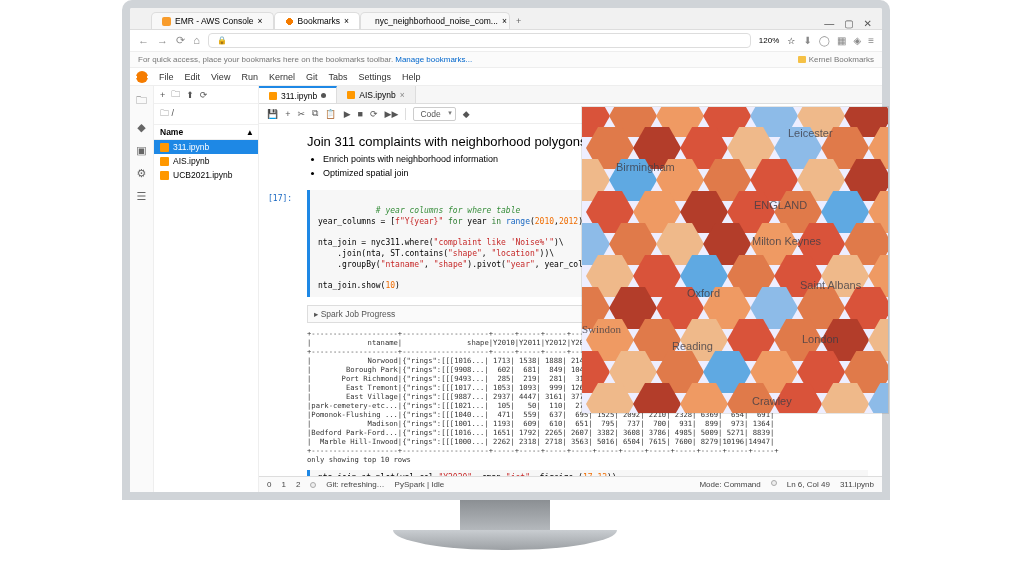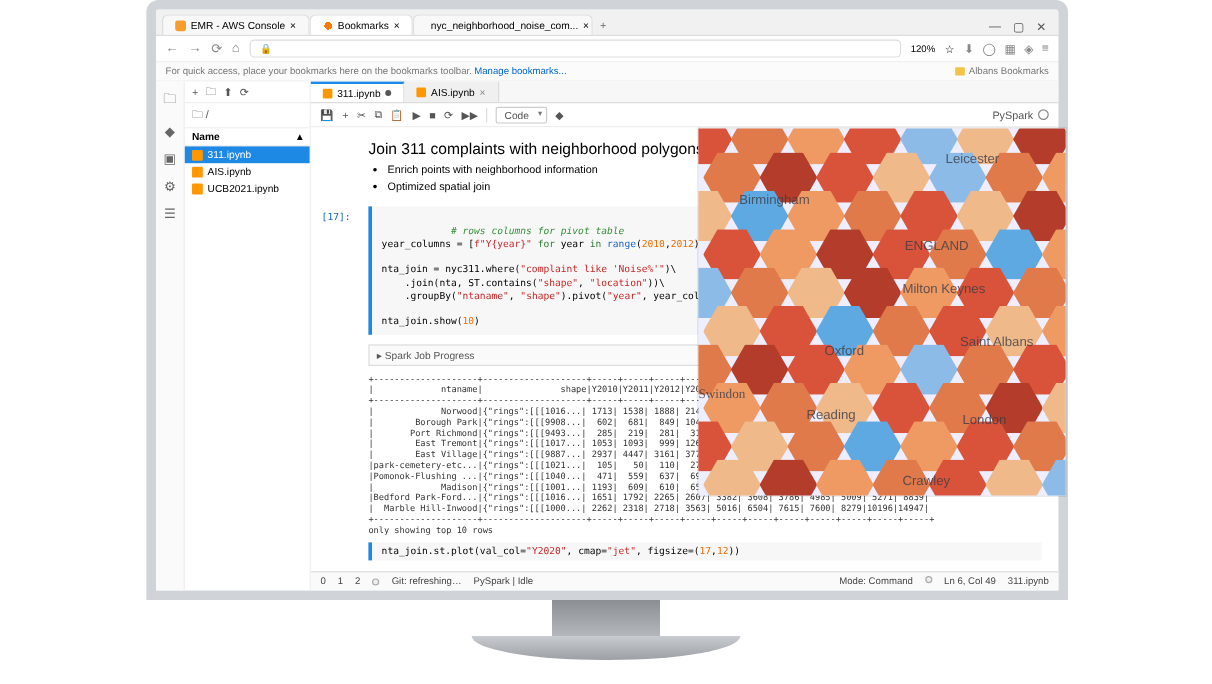--- a/index.html
+++ b/index.html
@@ -2,21 +2,21 @@
 <html><head>
 <meta charset="utf-8">
 <style>
   * { box-sizing: border-box; margin: 0; padding: 0; }
   body { font-family: -apple-system, "Segoe UI", Arial, sans-serif; background: #fff; width: 1010px; height: 570px; overflow: hidden; position: relative; }
   .monitor { position: absolute; left: 122px; top: 0; width: 768px; height: 500px; border: 8px solid #d0d4d8; border-radius: 10px 10px 0 0; background: #fafafa; overflow: hidden; font-size: 9px; }
   .monitor-stand { position: absolute; left: 393px; top: 500px; width: 224px; height: 50px; }
   .stand-neck { width: 90px; height: 30px; margin: 0 auto; background: linear-gradient(#8b8f93,#b4b8bc); }
   .stand-base { width: 224px; height: 20px; background: linear-gradient(#c9cdd1,#9ca0a4); border-radius: 0 0 110px 110px / 0 0 20px 20px; }
   
-  .tabbar { height: 22px; background: #f1f1f1; display: flex; align-items: flex-end; padding-left: 5px; gap: 0; border-bottom: 1px solid #ddd; }
+  .tabbar { height: 22px; background: #f1f1f1; display: flex; align-items: flex-end; padding-left: 21px; gap: 0; border-bottom: 1px solid #ddd; }
   .btab { display: flex; align-items: center; gap: 4px; padding: 3px 10px; font-size: 8.5px; border: 1px solid #ddd; border-bottom: none; border-radius: 5px 5px 0 0; background: #f8f8f8; max-width: 150px; overflow: hidden; white-space: nowrap; }
   .btab.active { background: #fff; }
   .btab .favicon { width: 9px; height: 9px; }
   .wincontrols { margin-left: auto; display: flex; gap: 10px; padding-right: 10px; font-size: 10px; color: #555; }
   .urlbar-row { height: 22px; background: #fff; display: flex; align-items: center; gap: 8px; padding: 0 8px; border-bottom: 1px solid #eee; }
   .nav-icons { display: flex; gap: 8px; color: #888; font-size: 11px; }
   .urlbox { flex: 1; border: 1px solid #ddd; border-radius: 4px; padding: 2px 8px; font-size: 8px; color: #555; display: flex; align-items: center; gap: 4px; overflow: hidden; white-space: nowrap; }
   .url-icons { display: flex; gap: 7px; color: #888; font-size: 10px; }
   .bm-row { height: 16px; background: #fbfbfb; border-bottom: 1px solid #eee; font-size: 8px; color: #777; padding: 2px 8px; display: flex; align-items: center; }
   .bm-row a { color: #06c; margin-left: 2px; }
@@ -112,25 +112,37 @@
       <span>◈</span>
       <span>≡</span>
     </div>
   </div>
 
   <div class="bm-row">
     <span>For quick access, place your bookmarks here on the bookmarks toolbar.</span>
     <a>Manage bookmarks...</a>
     <span class="bm-right">
         <span class="foldericon"></span>
-        <span>Albans Bookmarks</span>
+        <span>Kernel Bookmarks</span>
       </span>
   </div>
 
   <div class="jlab">
+    <div class="jmenu">
+      <span class="jlogo"></span>
+      <span>File</span>
+      <span>Edit</span>
+      <span>View</span>
+      <span>Run</span>
+      <span>Kernel</span>
+      <span>Git</span>
+      <span>Tabs</span>
+      <span>Settings</span>
+      <span>Help</span>
+    </div>
 
     <div class="jbody">
       <div class="actbar">
         <span>🗀</span>
         <span>◆</span>
         <span>▣</span>
         <span>⚙</span>
         <span>☰</span>
       </div>
 
@@ -195,21 +207,21 @@
         <div class="nbview">
           <div class="mdcell">
             <h2>Join 311 complaints with neighborhood polygons</h2>
             <ul>
               <li>Enrich points with neighborhood information</li>
               <li>Optimized spatial join</li>
             </ul>
           </div>
 
           <div class="codecell">
-            <div class="prompt">[17]:</div><span class="cm"># rows columns for pivot table</span>
+            <div class="prompt">[17]:</div><span class="cm"># year columns for where table</span>
 <span>year_columns = [</span><span class="st">f"Y{year}"</span><span class="gr"> for </span><span>year </span><span class="gr">in </span><span class="bl">range</span><span>(</span><span class="or">2010</span><span>,</span><span class="or">2012</span><span>)]</span>
 
 <span>nta_join = nyc311.where(</span><span class="st">"complaint like 'Noise%'"</span><span>)\</span>
 <span>    .join(nta, ST.contains(</span><span class="st">"shape"</span><span>, </span><span class="st">"location"</span><span>))\</span>
 <span>    .groupBy(</span><span class="st">"ntaname"</span><span>, </span><span class="st">"shape"</span><span>).pivot(</span><span class="st">"year"</span><span>, year_columns).count()</span>
 
 <span>nta_join.show(</span><span class="or">10</span><span>)</span></div>
 
           <div class="sparkbar">▸ <span>Spark Job Progress</span></div>
 
@@ -323,20 +335,20 @@
     <div class="hex" style="left: 239.2px; top: 276px; background: rgb(239, 185, 138);"></div>
     <div class="hex" style="left: 286.24px; top: 276px; background: rgb(141, 187, 232);"></div>
     <div class="hlabel" style="left: 34px; top: 54px;">Birmingham</div>
     <div class="hlabel" style="left: 206px; top: 20px;">Leicester</div>
     <div class="hlabel" style="left: 172px; top: 92px;">ENGLAND</div>
     <div class="hlabel" style="left: 170px; top: 128px;">Milton Keynes</div>
     <div class="hlabel" style="left: 105px; top: 180px;">Oxford</div>
     <div class="hlabel" style="left: 218px; top: 172px;">Saint Albans</div>
     <div class="hlabel" style="left: 0; top: 216px; font-family: Liberation Serif, serif;">Swindon</div>
     <div class="hlabel" style="left: 90px; top: 233px;">Reading</div>
-    <div class="hlabel" style="left: 220px; top: 226px; margin-top: 11px;">London</div>
+    <div class="hlabel" style="left: 220px; top: 226px;">London</div>
     <div class="hlabel" style="left: 170px; top: 288px;">Crawley</div>
   </div>
 
 <div class="monitor-stand">
   <div class="stand-neck"></div>
     <div class="stand-base"></div>
 </div>
 
 </body></html>

